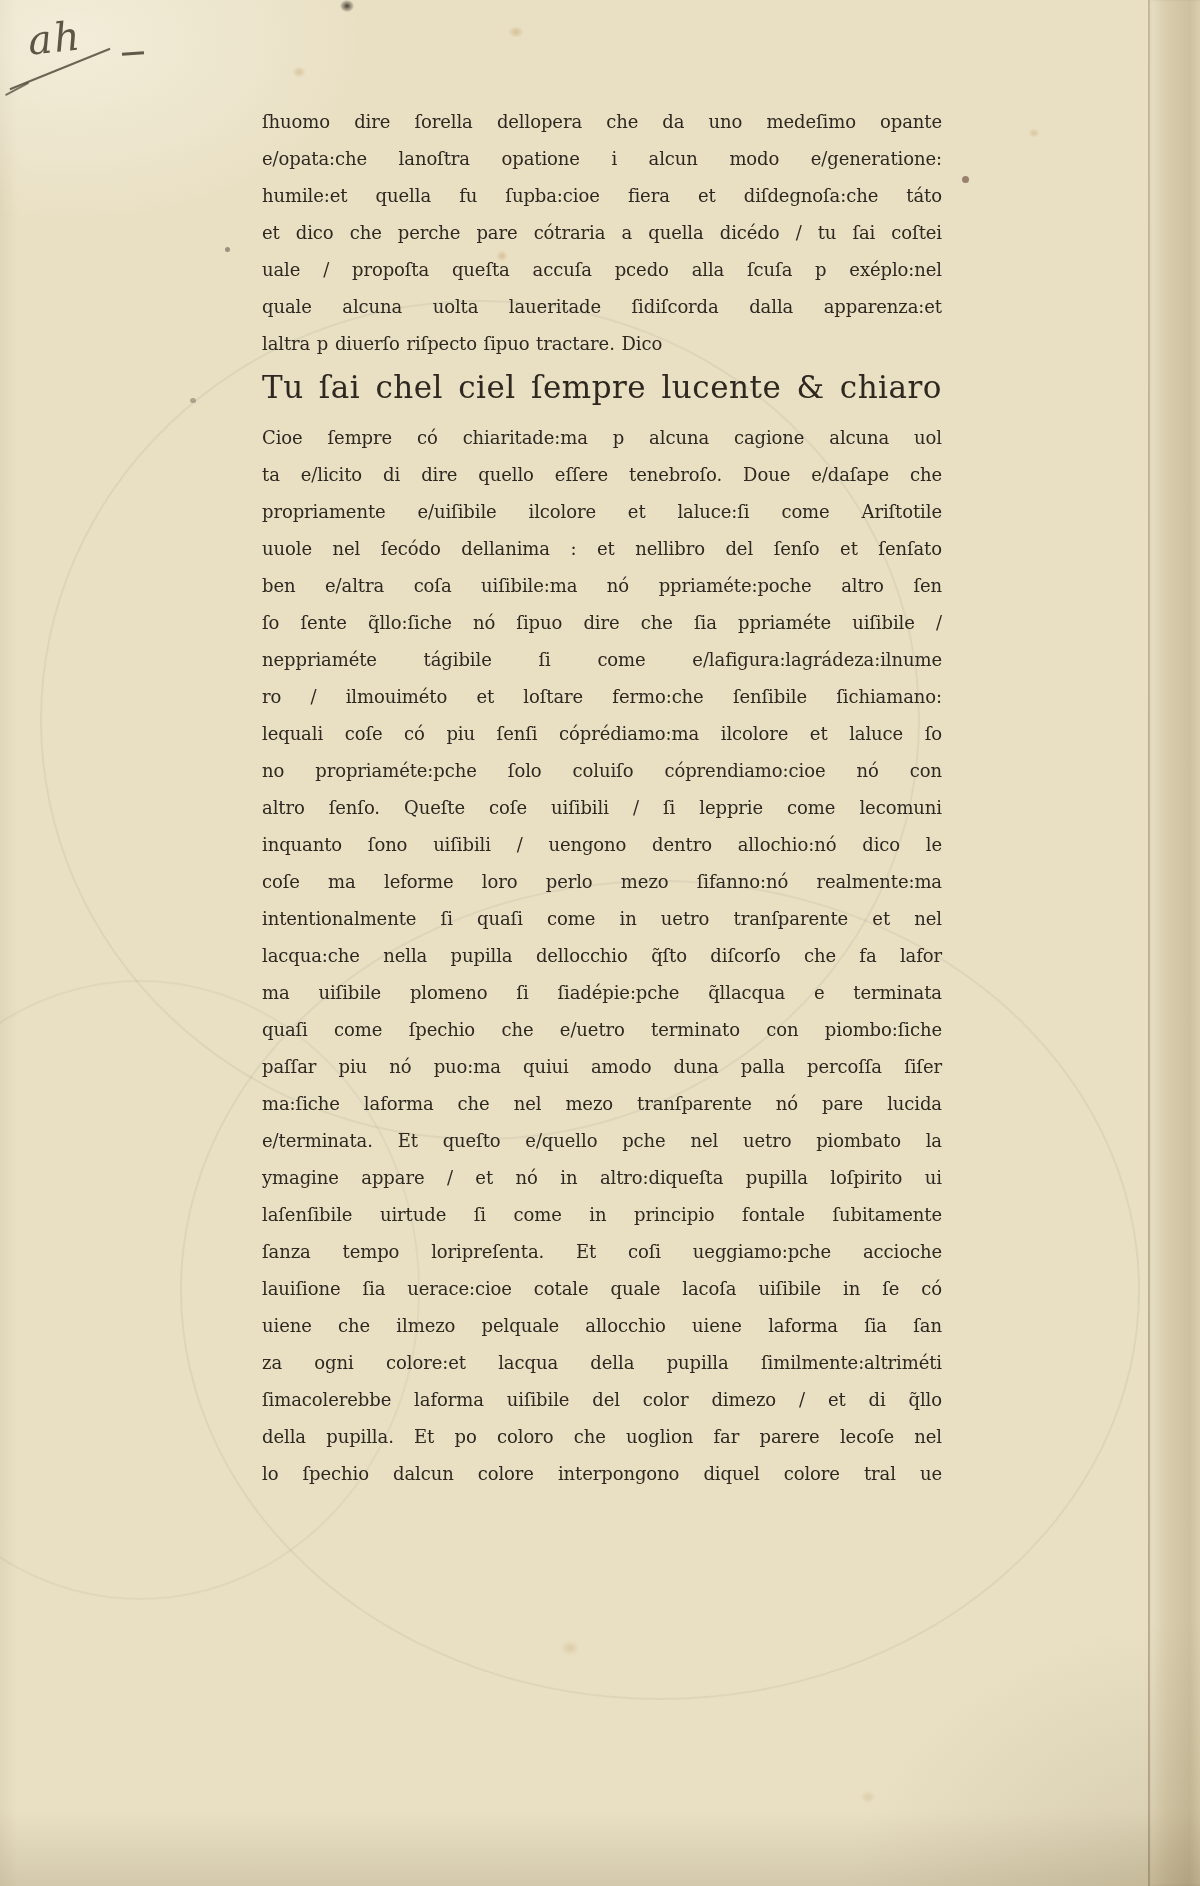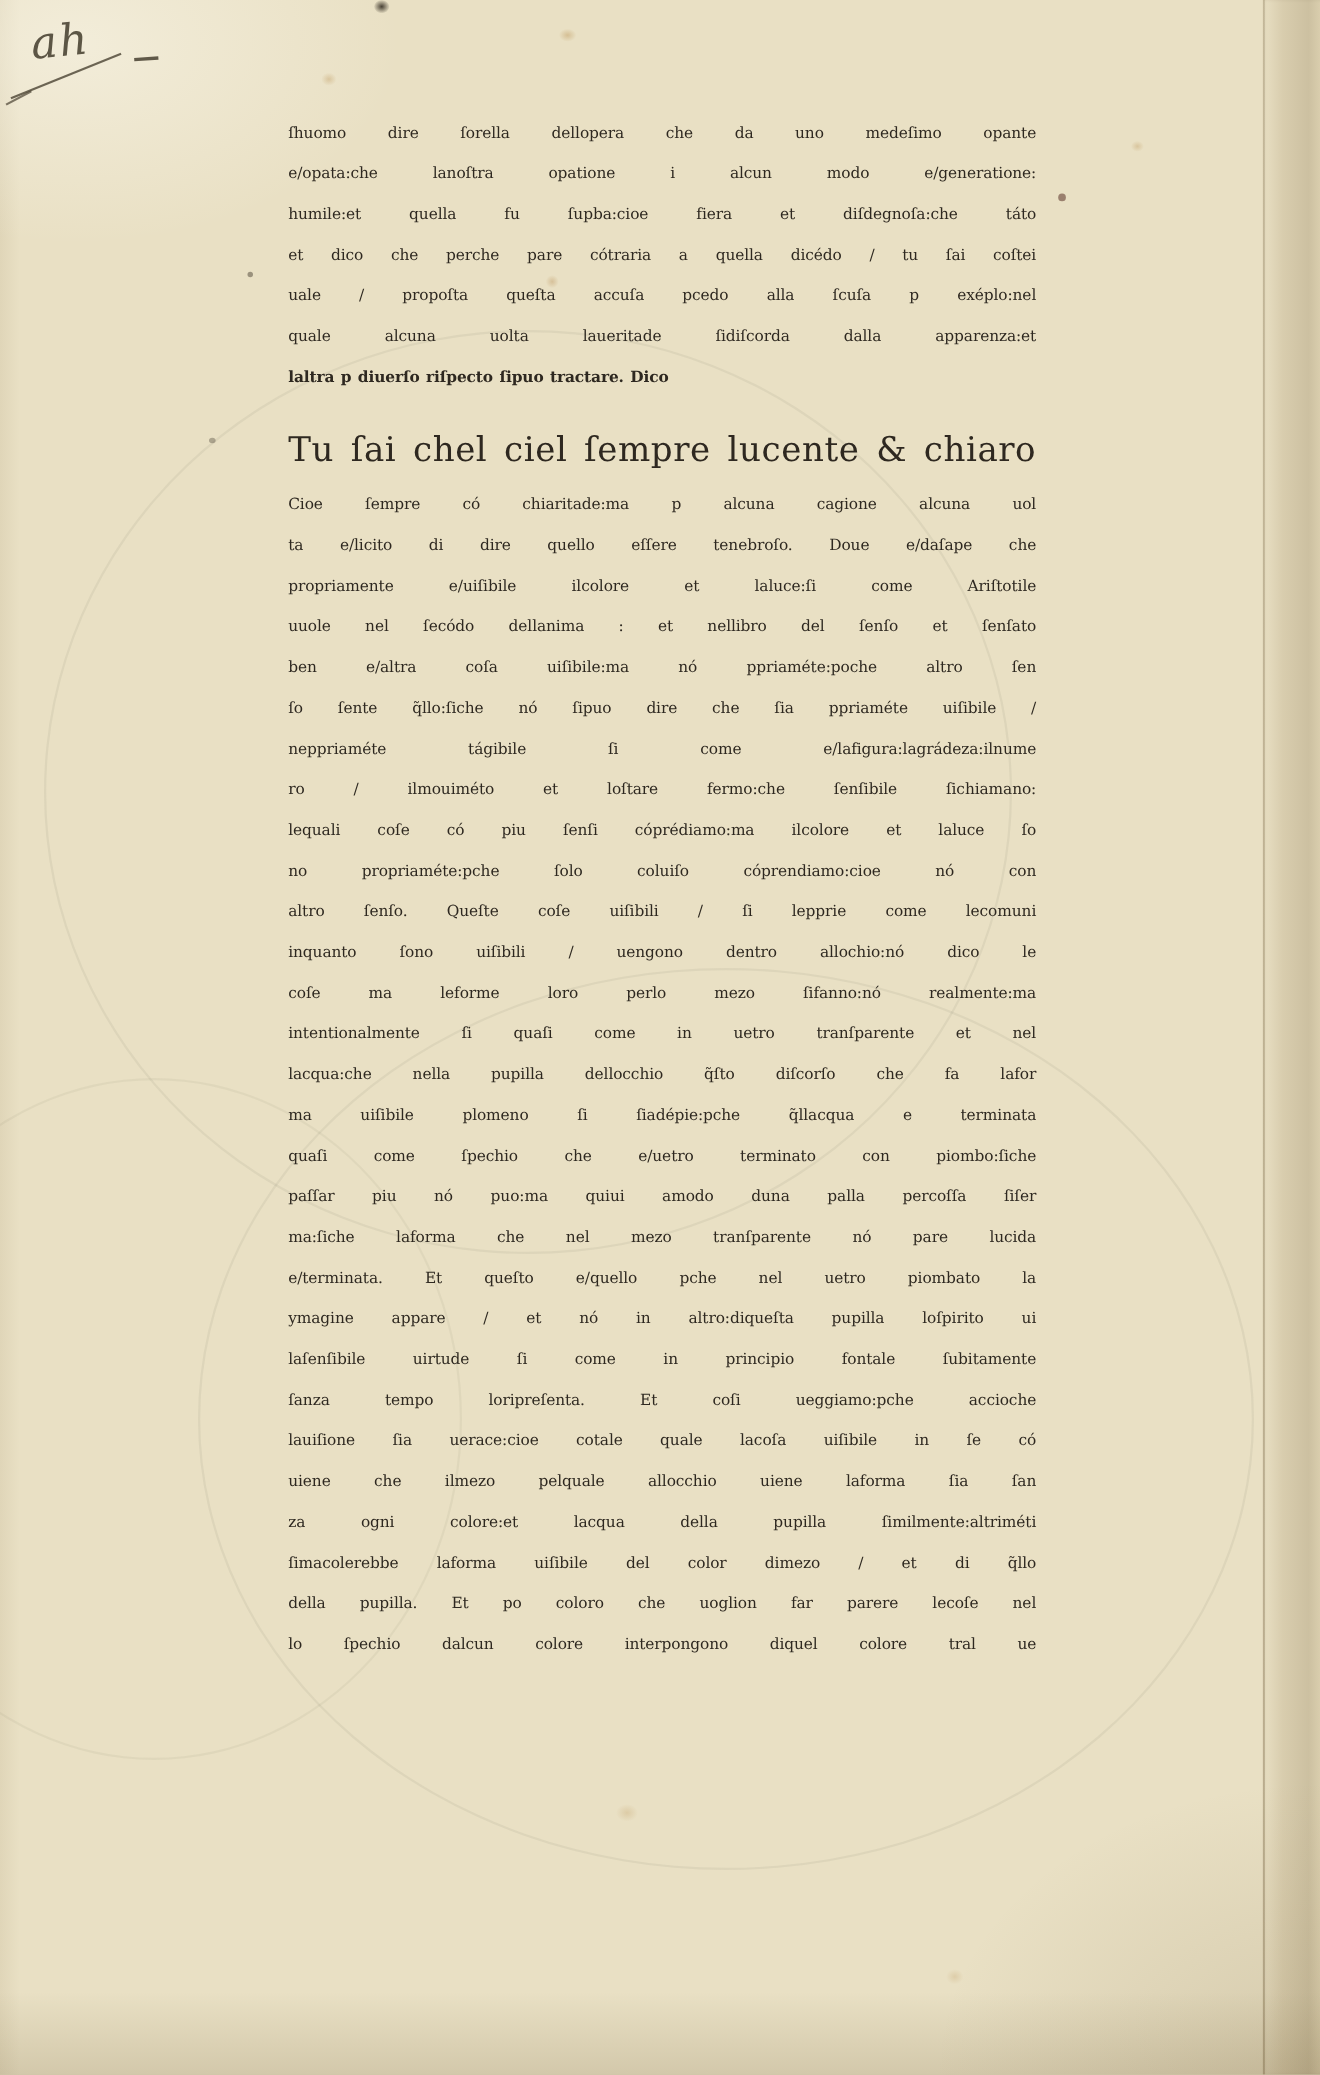--- a/index.html
+++ b/index.html
@@ -77,29 +77,29 @@
     position:absolute;left:112px;top:42px;width:22px;height:3px;
     background:#3c3526;transform:rotate(-4deg);opacity:.8;
   }
 
   
   .text-block{
     position:absolute;left:262px;top:103px;width:680px;
     color:var(--ink);
   }
   .tline{
-    font-size:14px;line-height:37px;height:37px;
+    font-size:18px;line-height:37px;height:37px;
     letter-spacing:-0.1px;word-spacing:1px;
     text-align:justify;text-align-last:justify;
     white-space:normal;overflow:visible;
   }
-  .tline.ragged{text-align-last:left;font-weight:bold;}
+  .tline.ragged{text-align-last:left;}
   .heading{
     font-size:31px;line-height:46px;height:46px;
-    margin:24px 0 9px 0;
+    margin:2px 0 9px 0;
     letter-spacing:.5px;word-spacing:3px;
     text-align:justify;text-align-last:justify;
   }
 </style>
 </head>
 <body>
 
 <div class="page">
 
   <div class="wm wm1"></div>

